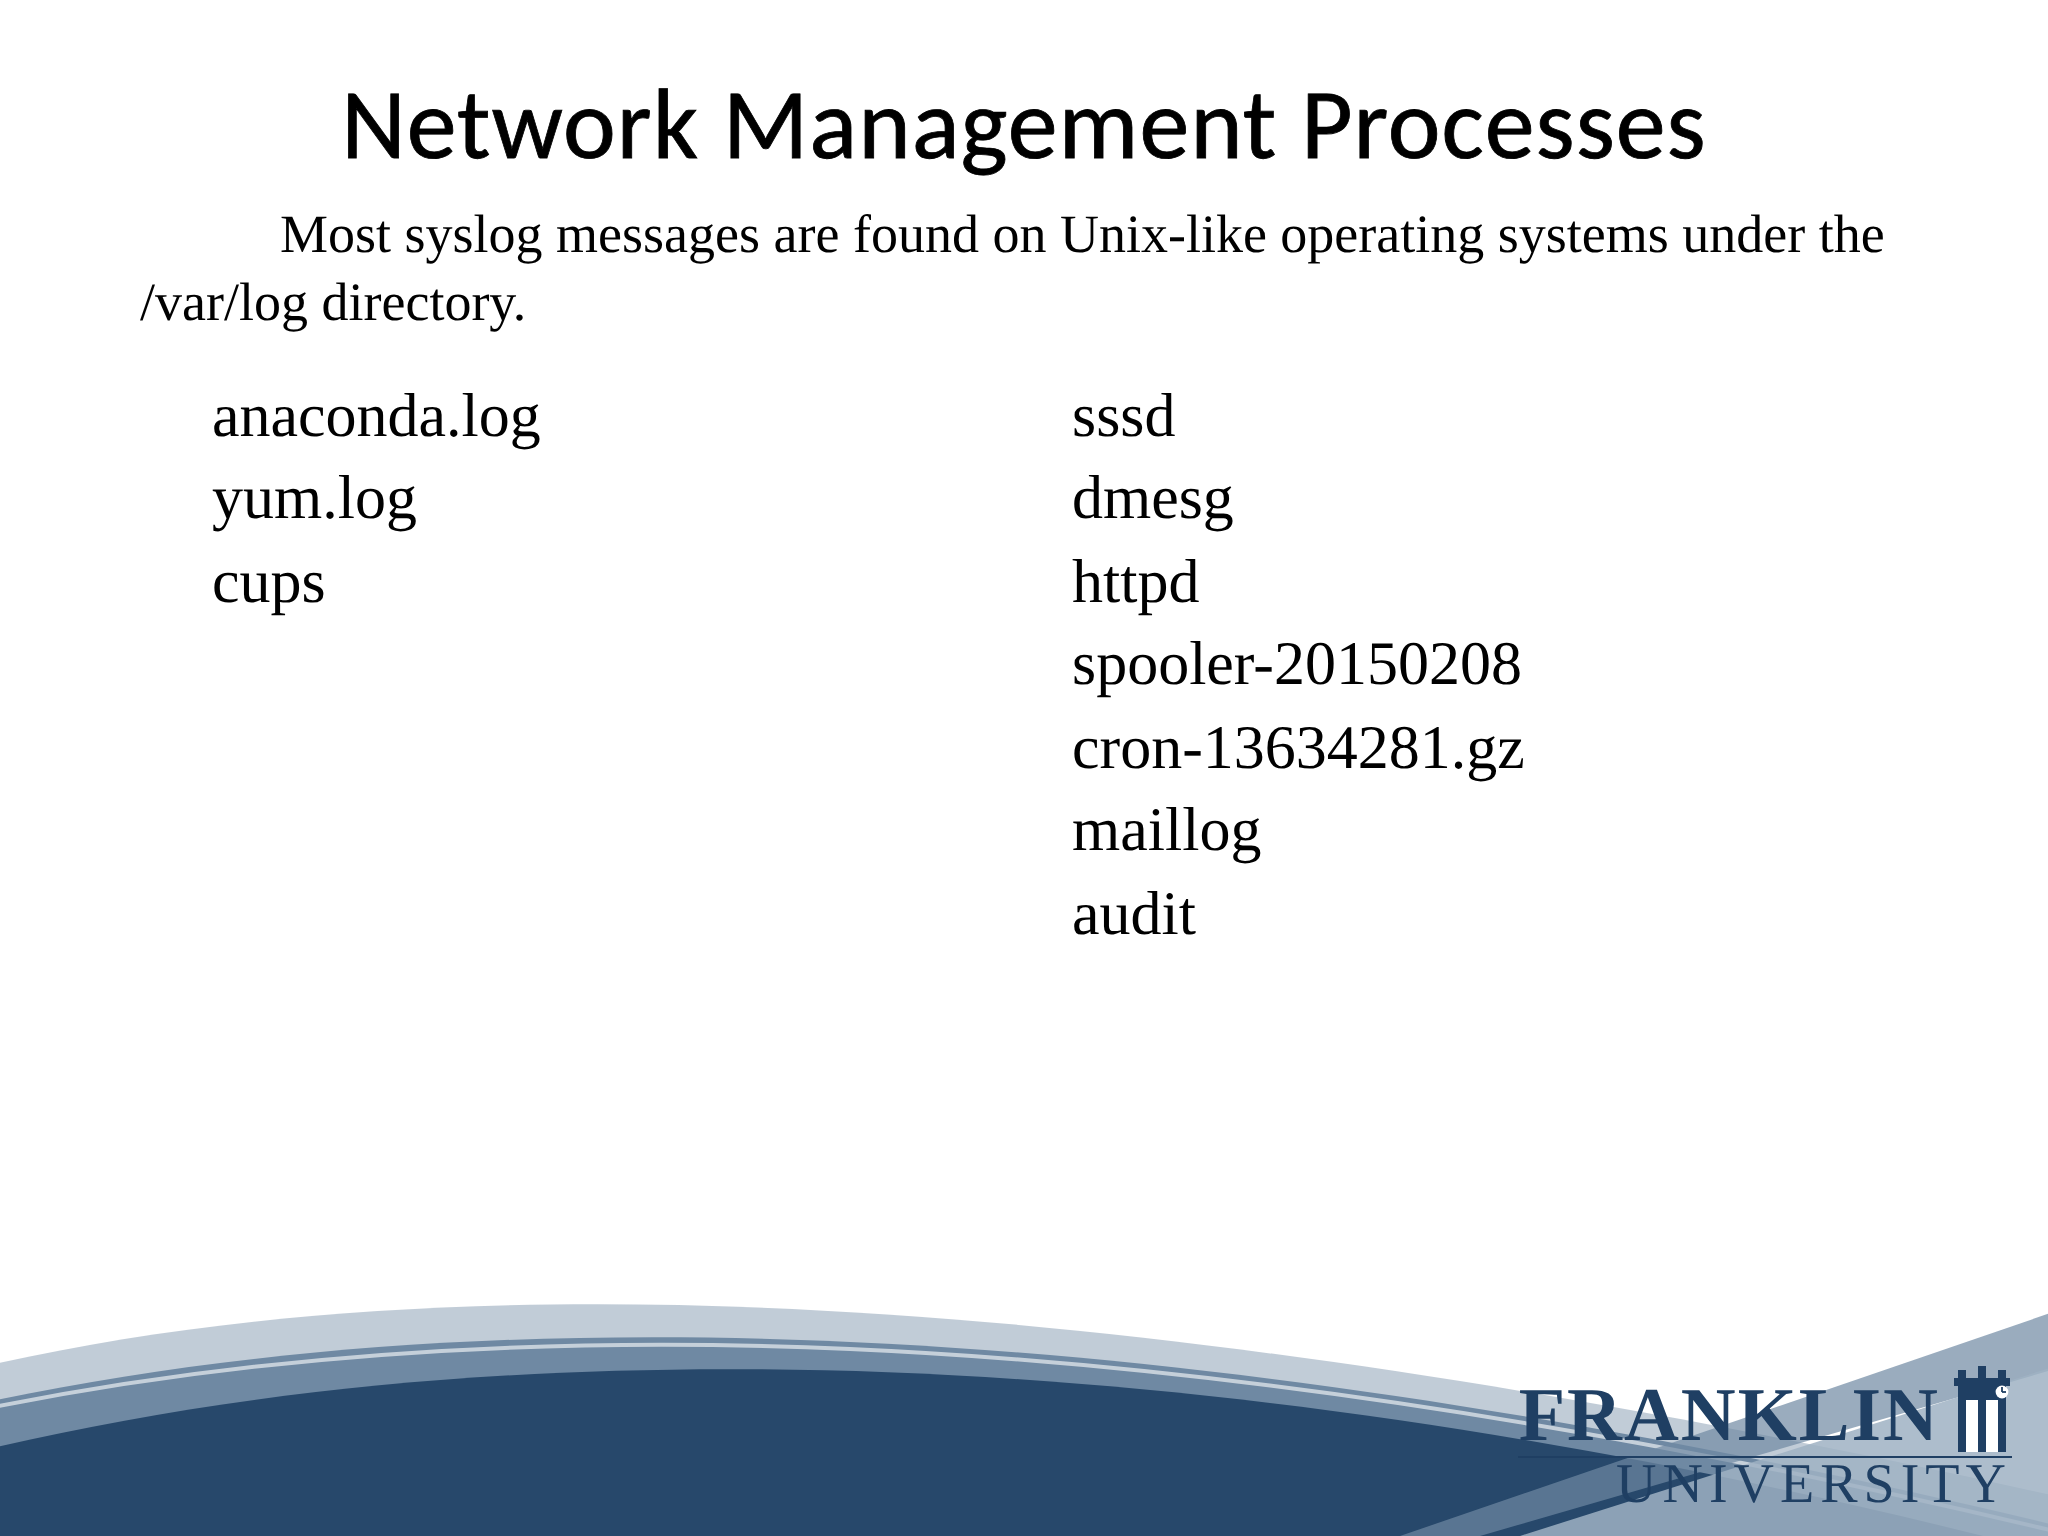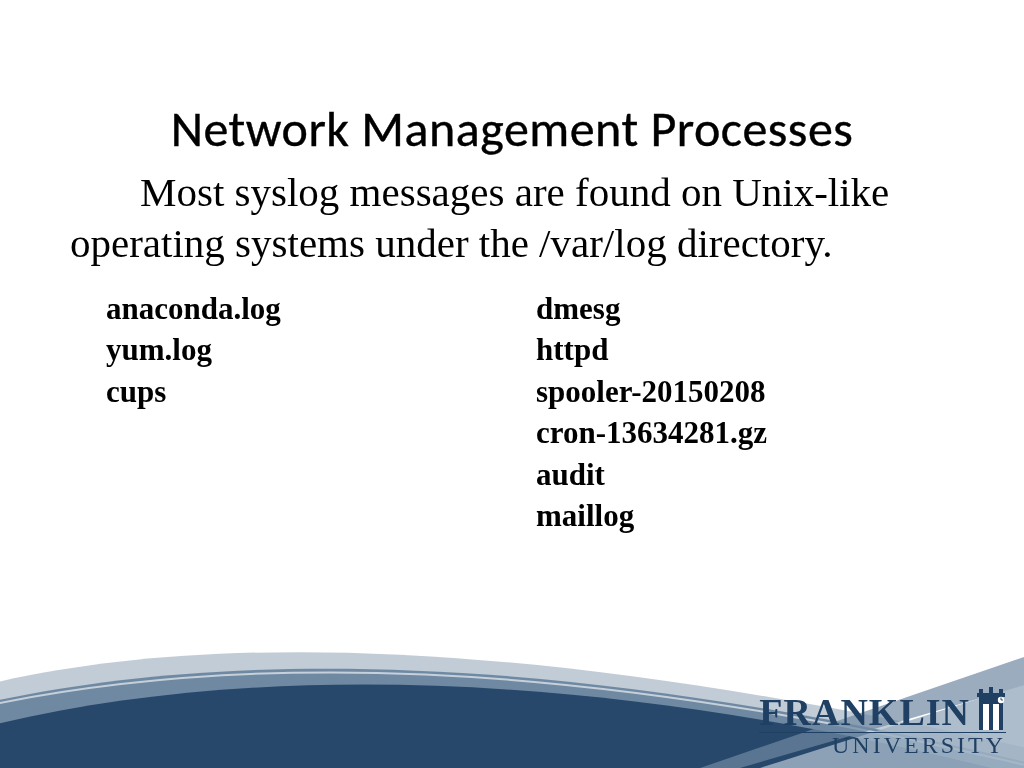--- a/index.html
+++ b/index.html
@@ -8,52 +8,52 @@
     height: 768px;
     background: #ffffff;
     font-family: "Times New Roman", Times, serif;
     position: relative;
     overflow: hidden;
   }
   .slide {
     width: 100%;
     height: 100%;
     position: relative;
-    padding: 98px 70px 0 70px;
+    padding: 32px 70px 0 70px;
   }
   .title {
     font-family: "Calibri", "Segoe UI", Arial, sans-serif;
     font-size: 50px;
     font-weight: 400;
     color: #000;
     text-align: center;
     letter-spacing: 0.5px;
     -webkit-text-stroke: 0.4px #000;
   }
   .body-text {
-    font-size: 41px;
+    font-size: 27px;
     color: #000;
     line-height: 1.25;
     margin-top: 8px;
     text-indent: 70px;
     padding-left: 0;
   }
   .columns {
     display: flex;
     margin-top: 18px;
     padding-left: 36px;
   }
   .col {
     font-size: 31px;
     color: #000;
     line-height: 1.34;
   }
   .col.left { width: 430px; }
   .col.right { }
-  .col div { white-space: nowrap; font-weight: bold; }
+  .col div { white-space: nowrap; }
 
   
   .footer {
     position: absolute;
     left: 0;
     bottom: 0;
     width: 1024px;
     height: 160px;
     pointer-events: none;
   }
@@ -72,21 +72,21 @@
     font-size: 38px;
     letter-spacing: 1px;
     font-weight: 600;
     display: flex;
     align-items: flex-end;
     justify-content: flex-end;
     gap: 4px;
     text-align: center;
   }
   .logo .bottom {
-    font-size: 24px;
+    font-size: 28px;
     letter-spacing: 3px;
     font-weight: 500;
     border-top: 1.5px solid #1f3f63;
     margin-top: 2px;
     padding-top: 1px;
   }
   .tower {
     width: 30px;
     height: 44px;
     position: relative;
@@ -101,26 +101,27 @@
   <h1 class="title">Network Management Processes</h1>
   <p class="body-text">Most syslog messages are found on Unix-like operating systems under the /var/log directory.</p>
 
   <div class="columns">
     <div class="col left">
       <div>anaconda.log</div>
       <div>yum.log</div>
       <div>cups</div>
     </div>
     <div class="col right">
+      <div>sssd</div>
       <div>dmesg</div>
       <div>httpd</div>
       <div>spooler-20150208</div>
       <div>cron-13634281.gz</div>
+      <div>maillog</div>
       <div>audit</div>
-      <div>maillog</div>
     </div>
   </div>
 </div>
 
 <div class="footer">
   <svg width="1024" height="160" viewBox="0 0 1024 160">
 
     <path d="M -20 78 C 200 25, 520 25, 1050 145 L 1050 160 L -20 160 Z" fill="#8ea3b6" opacity="0.55"></path>
 
     <path d="M -20 96 C 220 42, 560 40, 1050 160 L 1050 170 L -20 170 Z" fill="#6f89a3"></path>

